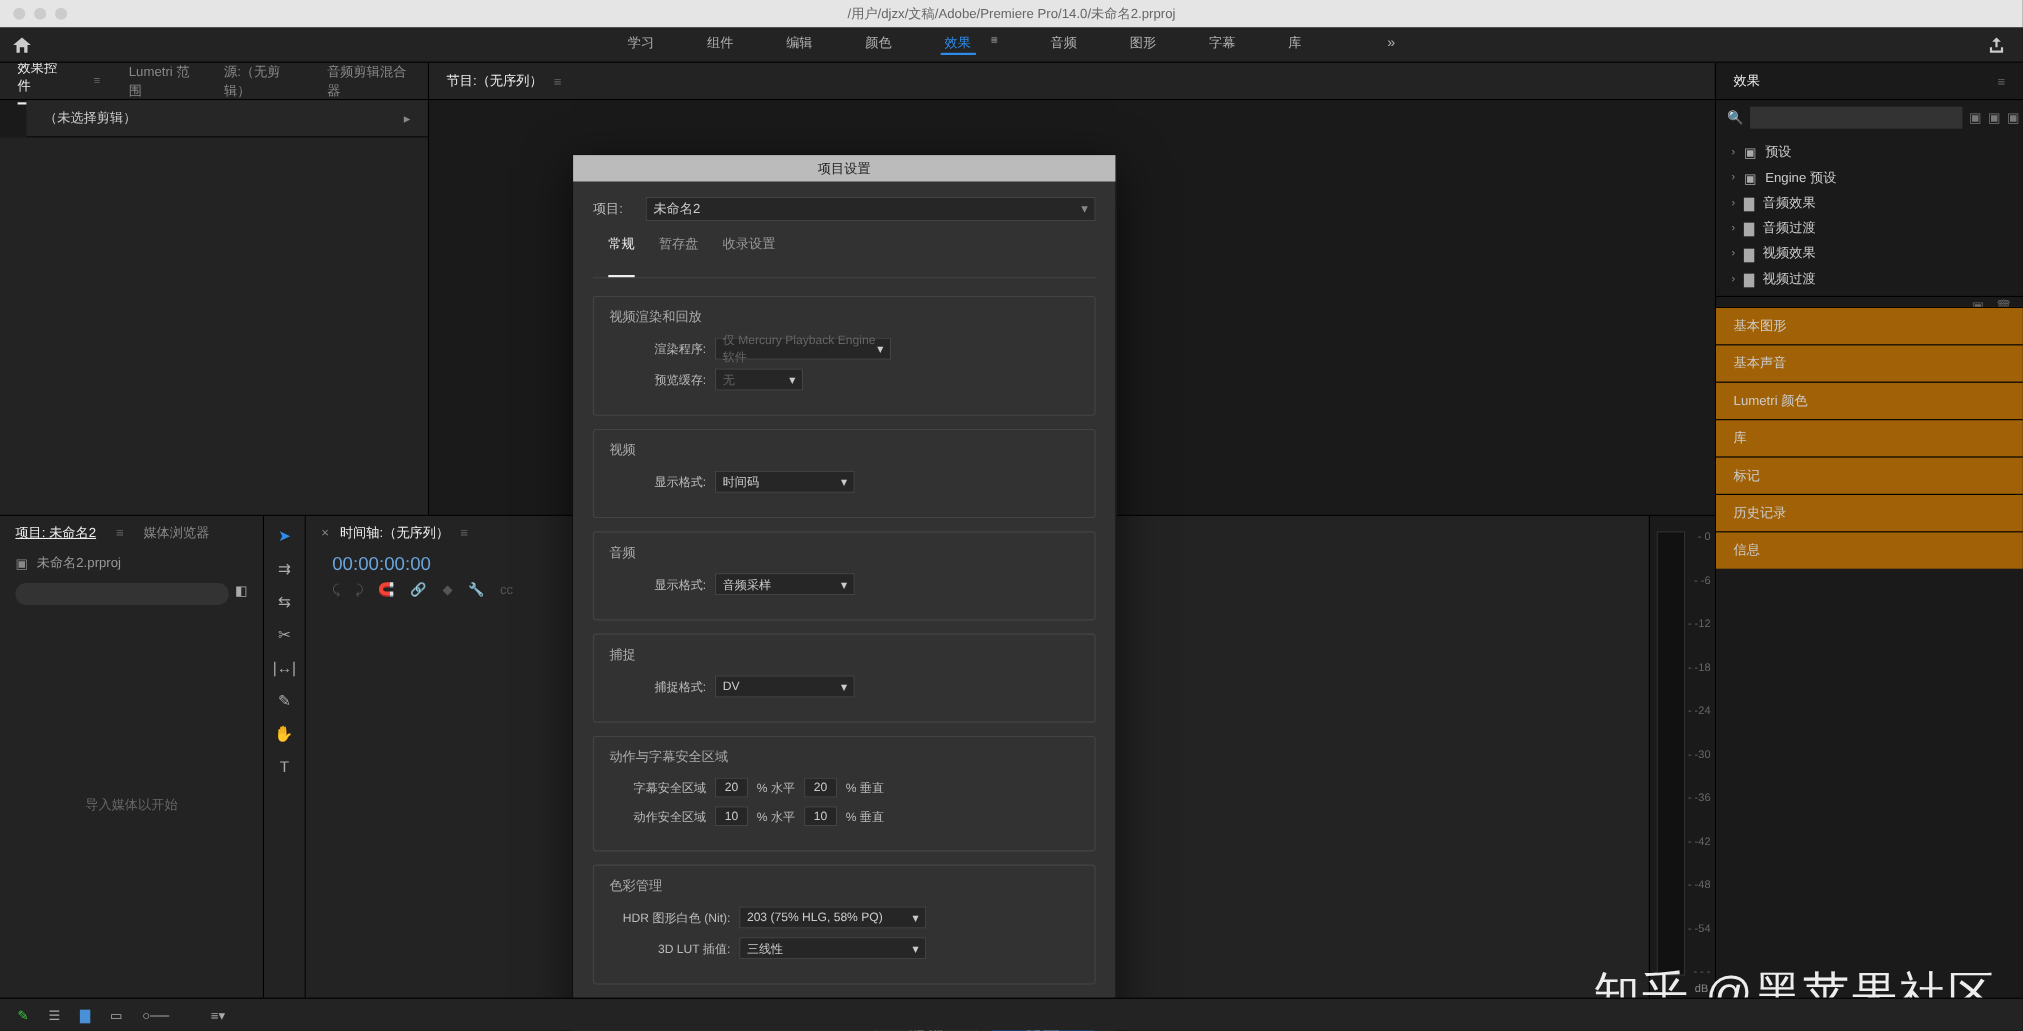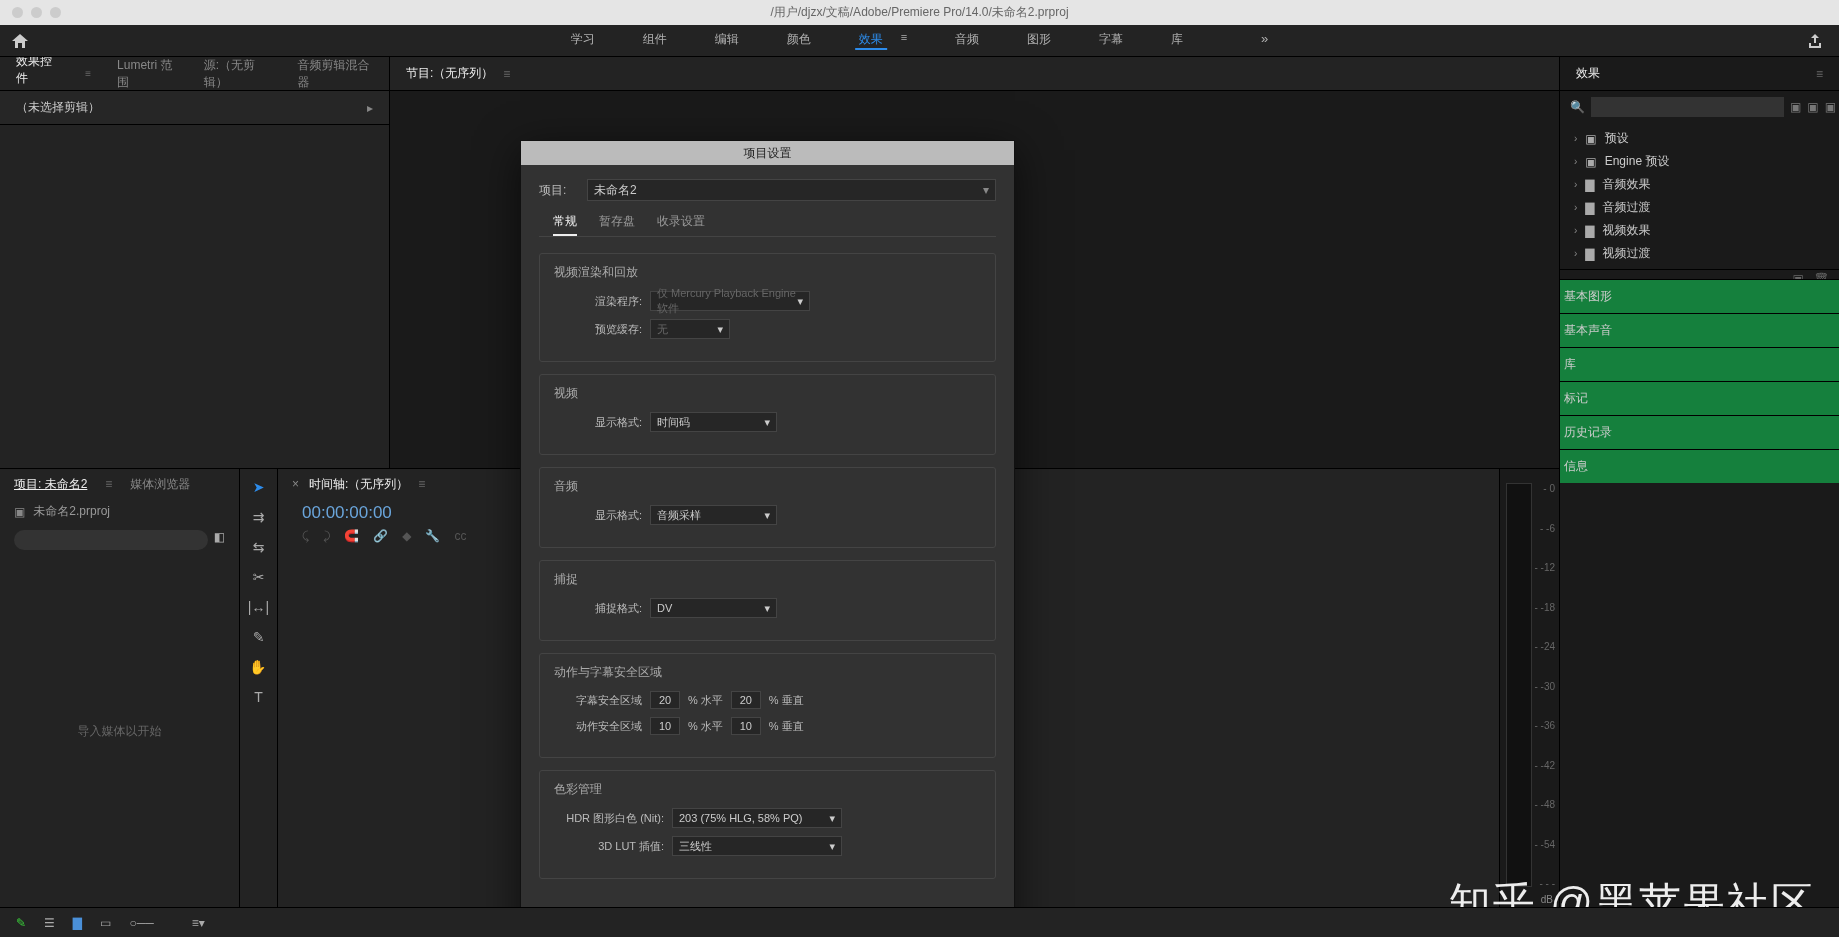--- a/index.html
+++ b/index.html
@@ -27,21 +27,21 @@
 .col-mid { flex: 1; display: flex; flex-direction: column; }
 .col-right { width: 280px; display: flex; flex-direction: column; border-left: 1px solid #000; }
 
 
 .panel-tabs { height: 34px; display: flex; align-items: center; gap: 26px; padding: 0 16px; border-bottom: 1px solid #000; background: #232323; }
 .panel-tabs span { color: #888; cursor: pointer; }
 .panel-tabs span.active { color: #eee; border-bottom: 2px solid #eee; padding-bottom: 6px; }
 .panel-tabs .menu3 { color: #666; font-size: 10px; }
 
 
-.ec-sub { padding: 8px 16px; background: #262626; display: flex; justify-content: space-between; align-items: center; border-bottom: 1px solid #000; }
+.ec-sub { padding: 8px 16px; background: #262626; display: flex; justify-content: space-between; align-items: center; border-bottom: 1px solid #000; margin-left: 24px; }
 .ec-body { flex: 1; background: #232323; }
 .ec-footer { height: 18px; background: #1a1a1a; color: #666; font-size: 10px; padding: 2px 8px; }
 
 
 .program-header { height: 34px; display: flex; align-items: center; padding: 0 16px; gap: 10px; border-bottom: 1px solid #000; background: #232323; }
 .program-body { flex: 1; background: #1a1a1a; position: relative; }
 .program-timecode { position: absolute; right: 24px; bottom: 56px; color: #a7c9e8; font-size: 15px; }
 .program-ctrl { height: 40px; display: flex; justify-content: center; align-items: center; gap: 18px; color: #555; padding-right: 20px;}
 .program-ctrl .plus { margin-left: auto; color: #ccc; }
 .project-panel { width: 240px; display: flex; flex-direction: column; border-right: 1px solid #000; background: #232323; }
@@ -70,31 +70,31 @@
 
 .fx-header { height: 34px; display: flex; align-items: center; justify-content: space-between; padding: 0 16px; border-bottom: 1px solid #000; }
 .fx-search { padding: 6px 10px; display: flex; align-items: center; gap: 6px; }
 .fx-search input { flex: 1; background: #333; border: none; height: 20px; color: #ccc; padding: 0 8px; }
 .fx-icons { display: flex; gap: 6px; color: #777; }
 .fx-tree { padding: 4px 0; }
 .fx-tree div { padding: 3px 14px; display: flex; align-items: center; gap: 8px; color: #ccc; cursor: pointer; }
 .fx-tree .chev-r { color: #888; font-size: 10px; }
 .fx-tree .folder { color: #aaa; font-size: 12px; }
 .fx-panels { display: flex; flex-direction: column; }
-.fx-panel-item { padding: 8px 4px; border-top: 1px solid #000; color: #ccc; background: #15803d; cursor: pointer; }
+.fx-panel-item { padding: 8px 16px; border-top: 1px solid #000; color: #ccc; background: #a16207; cursor: pointer; }
 
 
 .modal { position: absolute; left: 520px; top: 92px; width: 495px; background: #323232; border: 1px solid #111; box-shadow: 0 10px 40px rgba(0,0,0,0.6); margin-top: 48px; }
 .modal-title { height: 24px; background: #bbb; color: #222; display: flex; align-items: center; justify-content: center; font-size: 12px; }
 .modal-body { padding: 14px 18px 14px 18px; font-size: 12px; color: #ccc; }
 .modal-row { display: flex; align-items: center; gap: 8px; margin-bottom: 10px; }
 .modal-row label { width: 88px; text-align: right; color: #bbb; }
 .modal-select { flex: 1; background: #262626; border: 1px solid #444; height: 22px; padding: 0 6px; display: flex; align-items: center; justify-content: space-between; color: #ccc; }
 .modal-tabs { display: flex; gap: 22px; margin: 12px 0 16px 0; border-bottom: 1px solid #444; padding: 0 14px; }
-.modal-tabs span { padding-bottom: 4px; color: #999; cursor: pointer; }
+.modal-tabs span { padding-bottom: 20px; color: #999; cursor: pointer; }
 .modal-tabs span.active { color: #eee; border-bottom: 2px solid #eee; }
 .modal-section { border: 1px solid #444; border-radius: 3px; padding: 10px 14px 14px 14px; margin-bottom: 12px; }
 .section-title { color: #aaa; margin-bottom: 10px; }
 .field-row { display: flex; align-items: center; gap: 8px; margin-bottom: 8px; }
 .field-label { width: 88px; text-align: right; color: #bbb; font-size: 11px;}
 .field-select { width: 127px; background: #262626; border: 1px solid #444; height: 20px; padding: 0 6px; display: flex; align-items: center; justify-content: space-between; font-size: 11px; }
 .num-in { width: 30px; background: #262626; border: 1px solid #444; height: 18px; color: #ccc; text-align: center; font-size: 11px; }
 .unit { color: #bbb; font-size: 11px; }
 .modal-buttons { display: flex; justify-content: flex-end; gap: 10px; padding: 10px 18px 14px; }
 .btn { width: 96px; height: 22px; border-radius: 11px; display: flex; align-items: center; justify-content: center; font-size: 16px; cursor: pointer; }
@@ -240,20 +240,21 @@
           <span>视频过渡</span>
         </div>
     </div>
     <div style="height:10px;border-top:1px solid #000;display:flex;justify-content:flex-end;gap:10px;padding:2px 10px;color:#666">
       <span>▣</span>
       <span>🗑</span>
     </div>
     <div class="fx-panels">
       <div class="fx-panel-item">基本图形</div>
       <div class="fx-panel-item">基本声音</div>
+      <div class="fx-panel-item">Lumetri 颜色</div>
       <div class="fx-panel-item">库</div>
       <div class="fx-panel-item">标记</div>
       <div class="fx-panel-item">历史记录</div>
       <div class="fx-panel-item">信息</div>
     </div>
   </div>
 </div>
 
 <div style="position:absolute;left:0;right:280px;top:468px;bottom:30px;display:flex;border-top:1px solid #000;background:#232323">
 

